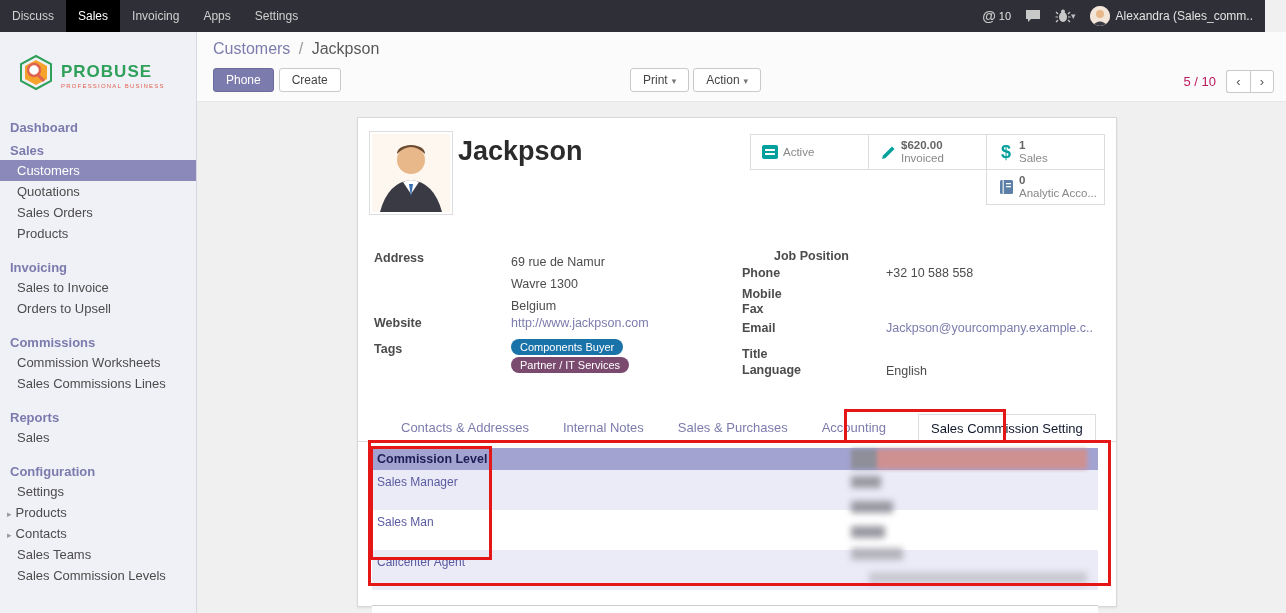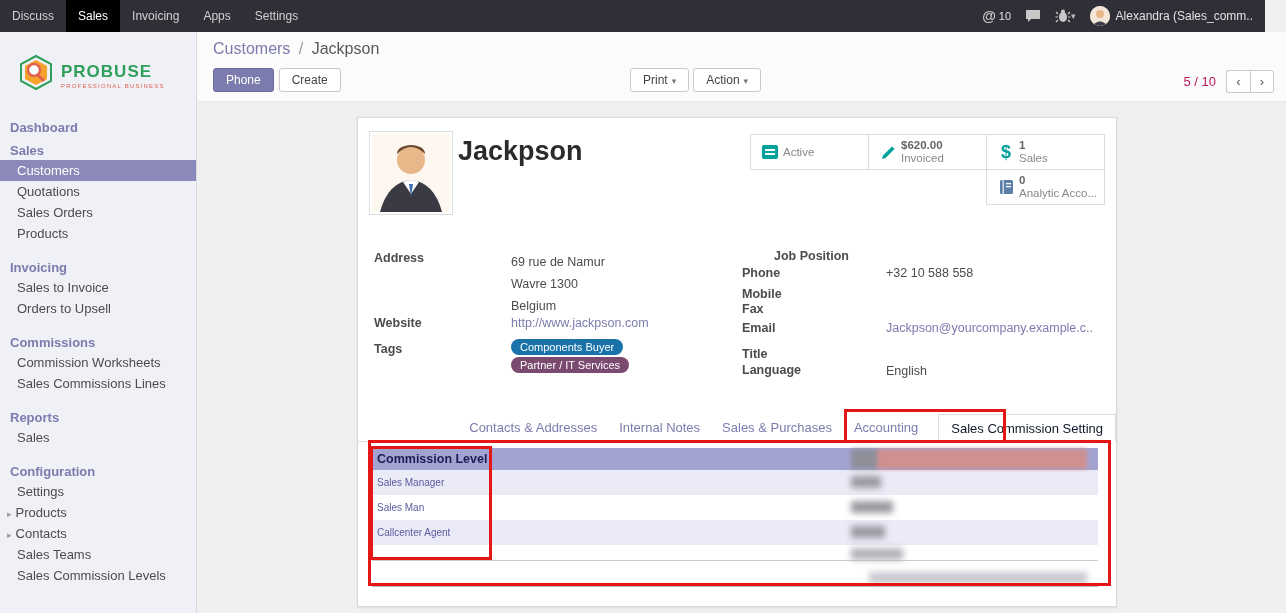--- a/index.html
+++ b/index.html
@@ -72,28 +72,28 @@
 
   .fld { position:absolute; font-size:12.5px; color:#4c4c4c; white-space:nowrap; }
   .fld-label { font-weight:bold; }
   .fld-link { color:#7c7bad; cursor:pointer; }
   .addr-lines div { line-height:22px; }
   .tagbadge { display:inline-block; color:#fff; font-size:11px; border-radius:10px; padding:2px 9px; cursor:pointer; }
   .tag-blue { background:#1a73a8; }
   .tag-purple { background:#7a4a6f; }
 
   
-  .tabs { position:absolute; left:0; top:296px; width:100%; height:28px; border-bottom:1px solid #ddd; display:flex; padding-left:25px; gap:18px;justify-content:flex-end; }
+  .tabs { position:absolute; left:0; top:296px; width:100%; height:28px; border-bottom:1px solid #ddd; display:flex; padding-left:41px; gap:30px; }
   .tab { font-size:13px; color:#7c7bad; padding:6px 2px; cursor:pointer; white-space:nowrap; }
   .tab.active { color:#0f172a; background:#fff; border:1px solid #ddd; border-bottom:1px solid #fff; margin-bottom:-1px; padding:6px 12px; }
 
   
   .ctable { position:absolute; left:14px; top:330px; width:726px; }
   .t-head { height:22px; background:#a3a3d1; color:#1d1d55; font-weight:bold; font-size:12.5px; line-height:22px; padding-left:5px; }
-  .t-row { height:25px; font-size:10px; color:#5a5aa0; line-height:25px; padding-left:5px; cursor:pointer; }
+  .t-row { height:40px; font-size:12px; color:#5a5aa0; line-height:25px; padding-left:5px; cursor:pointer; }
   .t-row.alt { background:#ebebf8; }
   .t-empty { height:16px; background:#fff; border-bottom:1px solid #ccc; }
   .t-gap { height:8px; background:#fff; }
   .t-footer { height:18px; background:#fff; border-bottom:1px solid #bbb; }
 
   .redact { position:absolute; filter:blur(3px); border-radius:1px; }
   .redact-header { left:479px; top:1px; width:236px; height:20px; background:linear-gradient(90deg,#8f8f9a 0 26px,#cf9090 26px); filter:blur(2px); }
   .rd-1 { left:479px; top:28px; width:30px; height:12px; background:#9a9aa2; }
   .rd-2 { left:479px; top:53px; width:42px; height:12px; background:#9a9aa2; }
   .rd-3 { left:479px; top:78px; width:34px; height:12px; background:#9a9aa2; }

